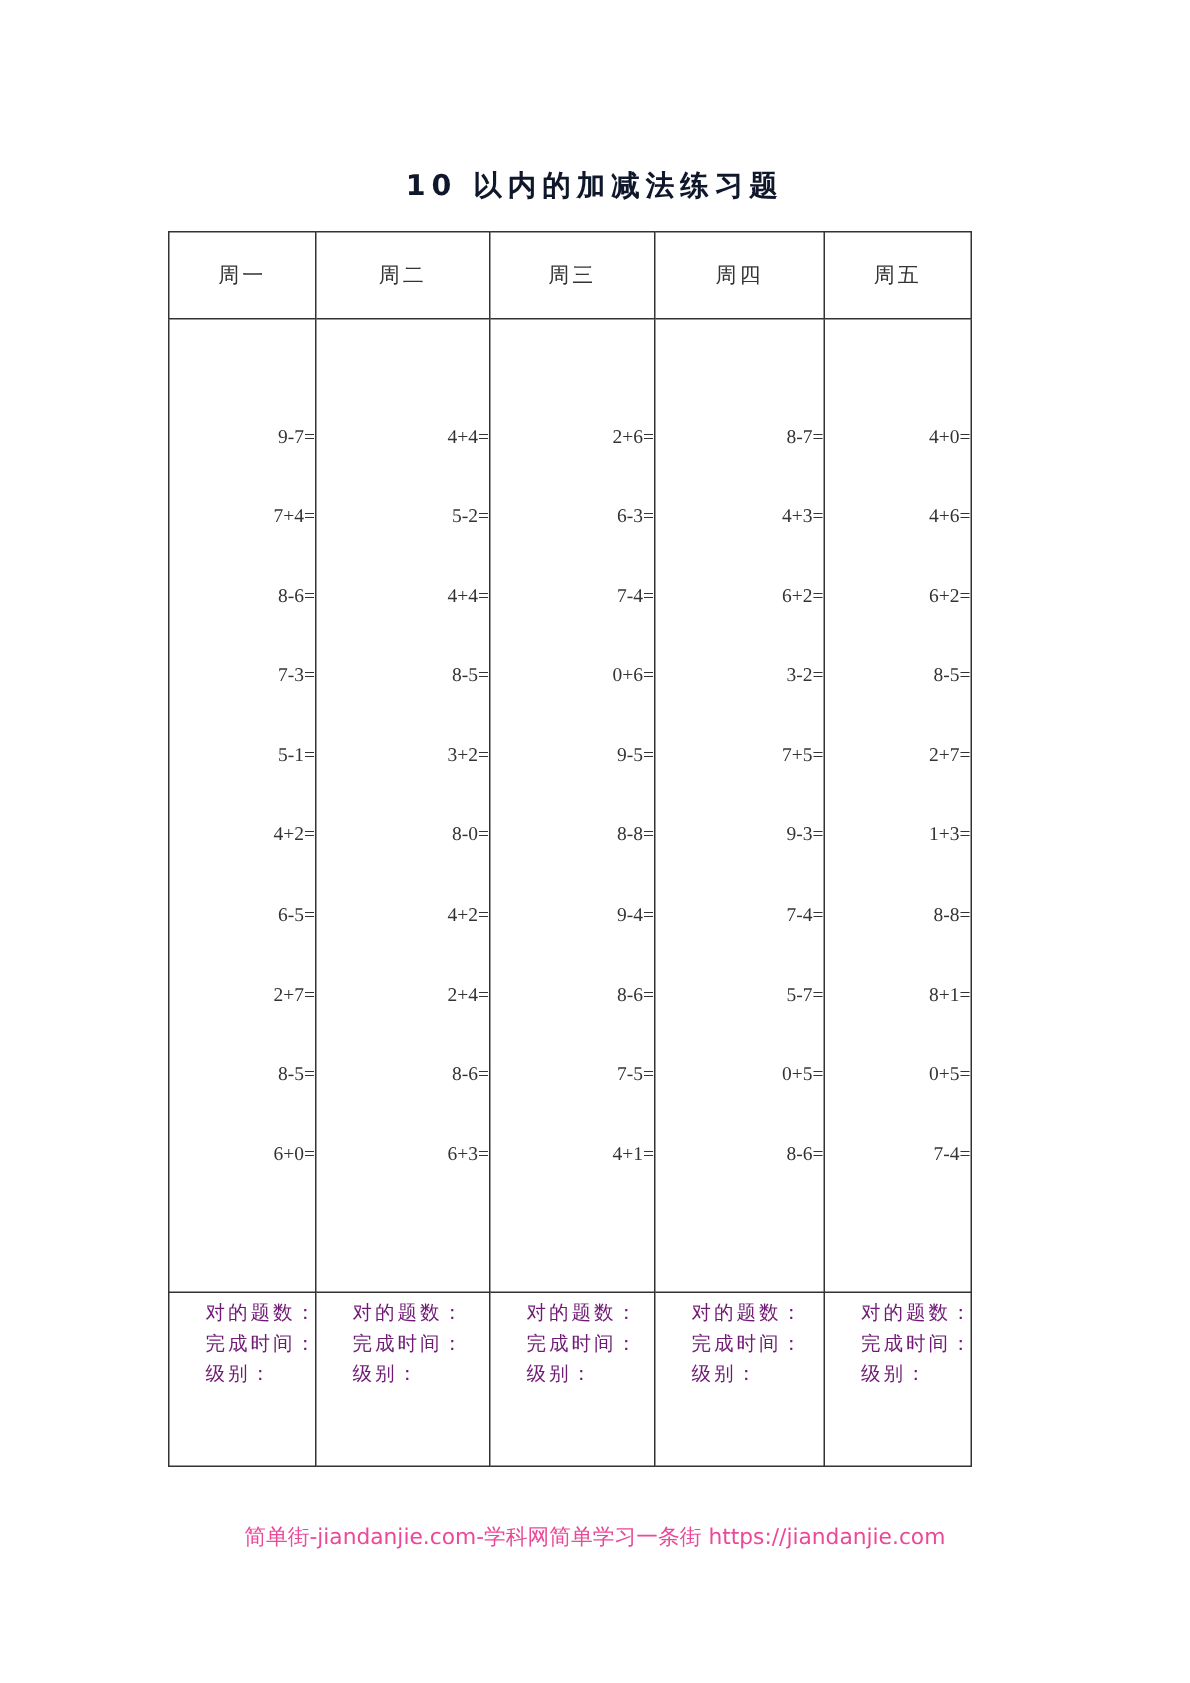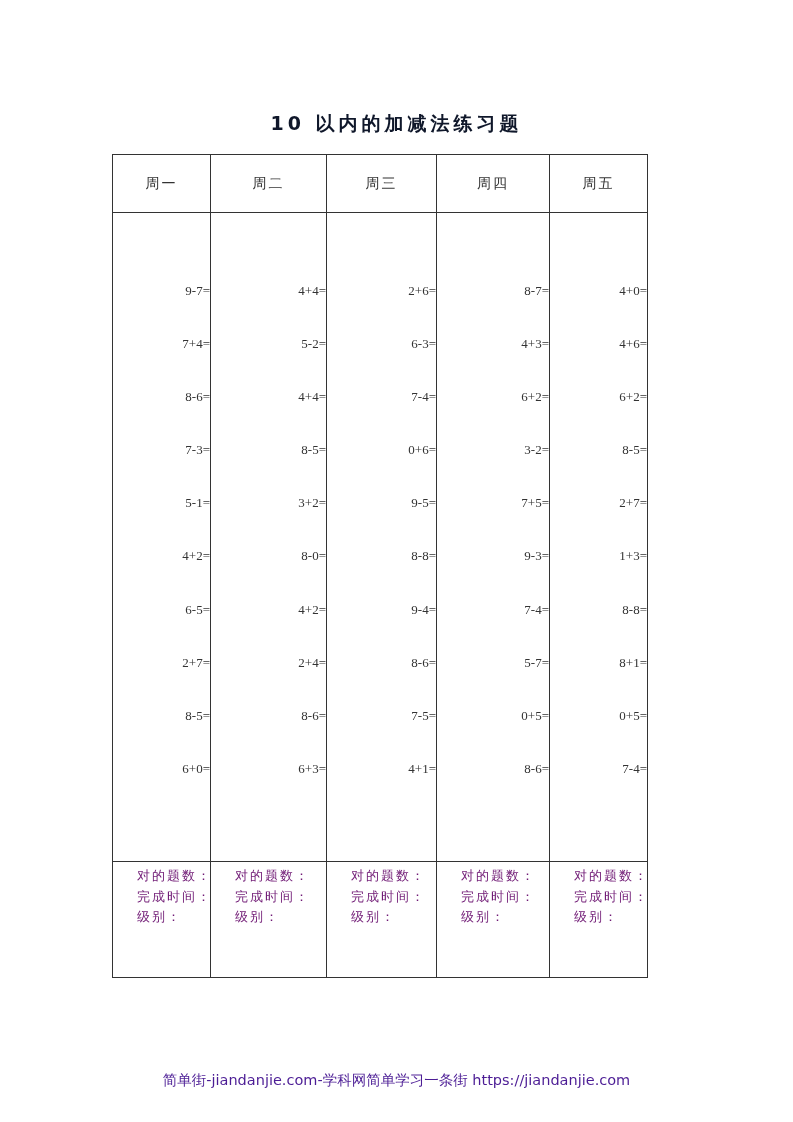--- a/index.html
+++ b/index.html
@@ -31,23 +31,23 @@
       height: 53.1px; line-height: 20px; font-size: 13px; color: #333;
       font-family: "Liberation Serif", "DejaVu Serif", serif;
     }
     td.record { height: 115px; vertical-align: middle; }
     .record-inner { padding-left: 4px; padding-top: 4px; }
     .record-line {
       font-size: 13px; line-height: 20.5px; color: #701a75; letter-spacing: 2px;
       font-family: "DejaVu Sans", sans-serif; white-space: nowrap; margin-left: 20px;
     }
     .watermark {
-      position: absolute; left: 0; width: 793px; top: 1071px;
+      position: absolute; left: 0; width: 793px; top: 1015px;
       text-align: center; font-family: "DejaVu Sans", sans-serif;
-      font-size: 14.5px; color: #4c1d95;
+      font-size: 14.5px; color: #ec4899;
     }
   </style>
 </head>
 <body>
 
 <div class="title">10 以内的加减法练习题</div>
 
 <table class="sheet">
   <colgroup>
     <col style="width:98px">

